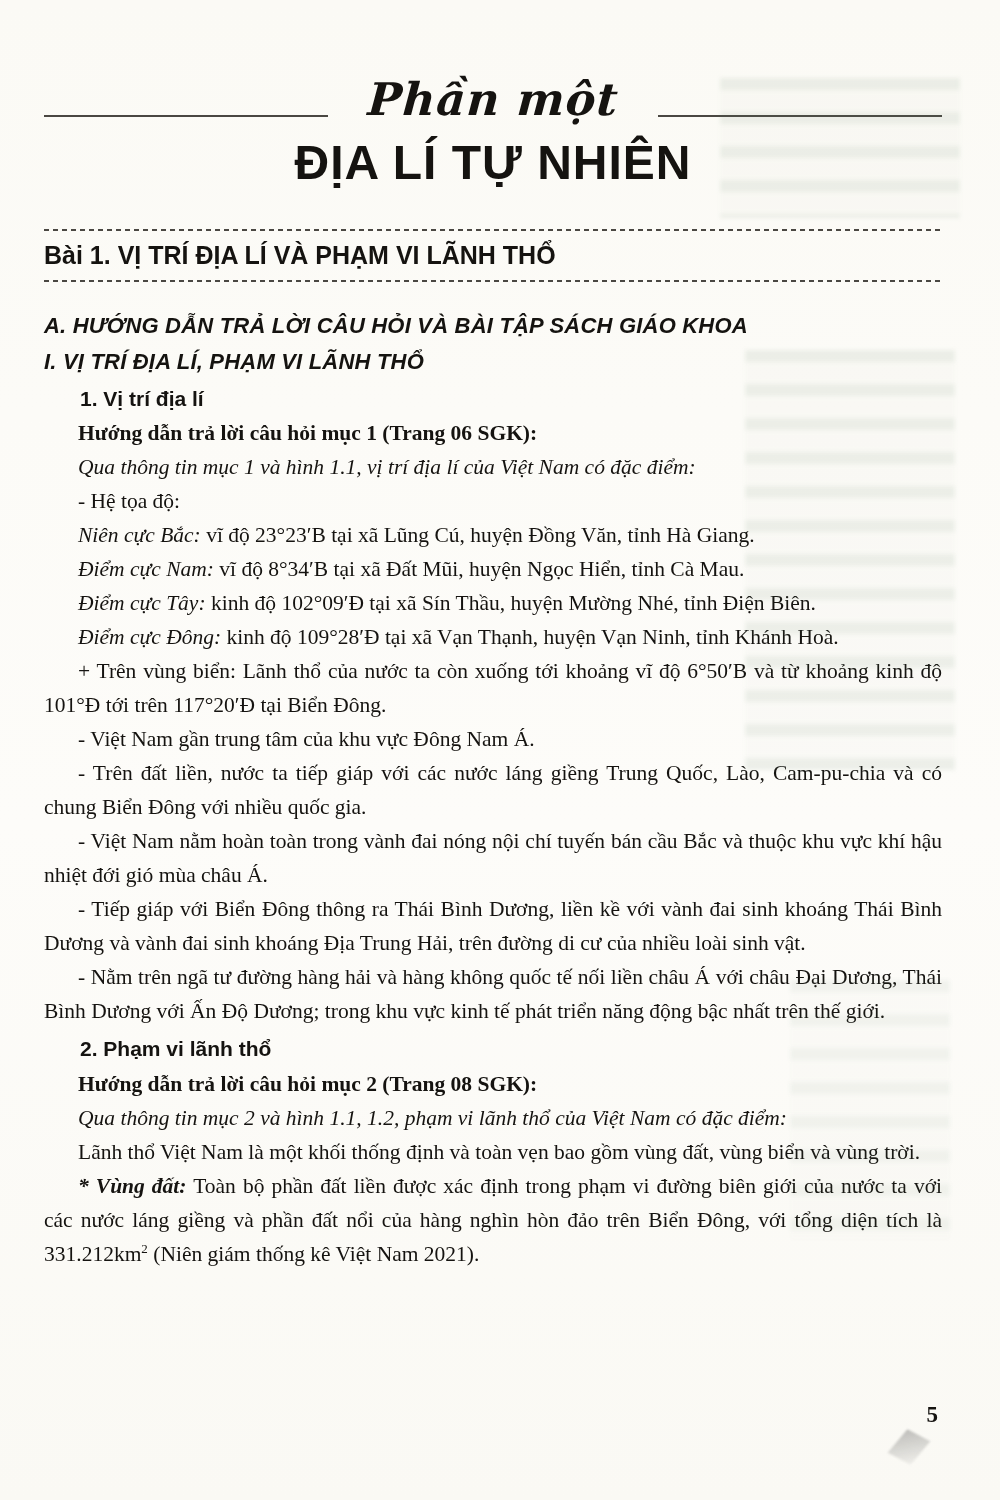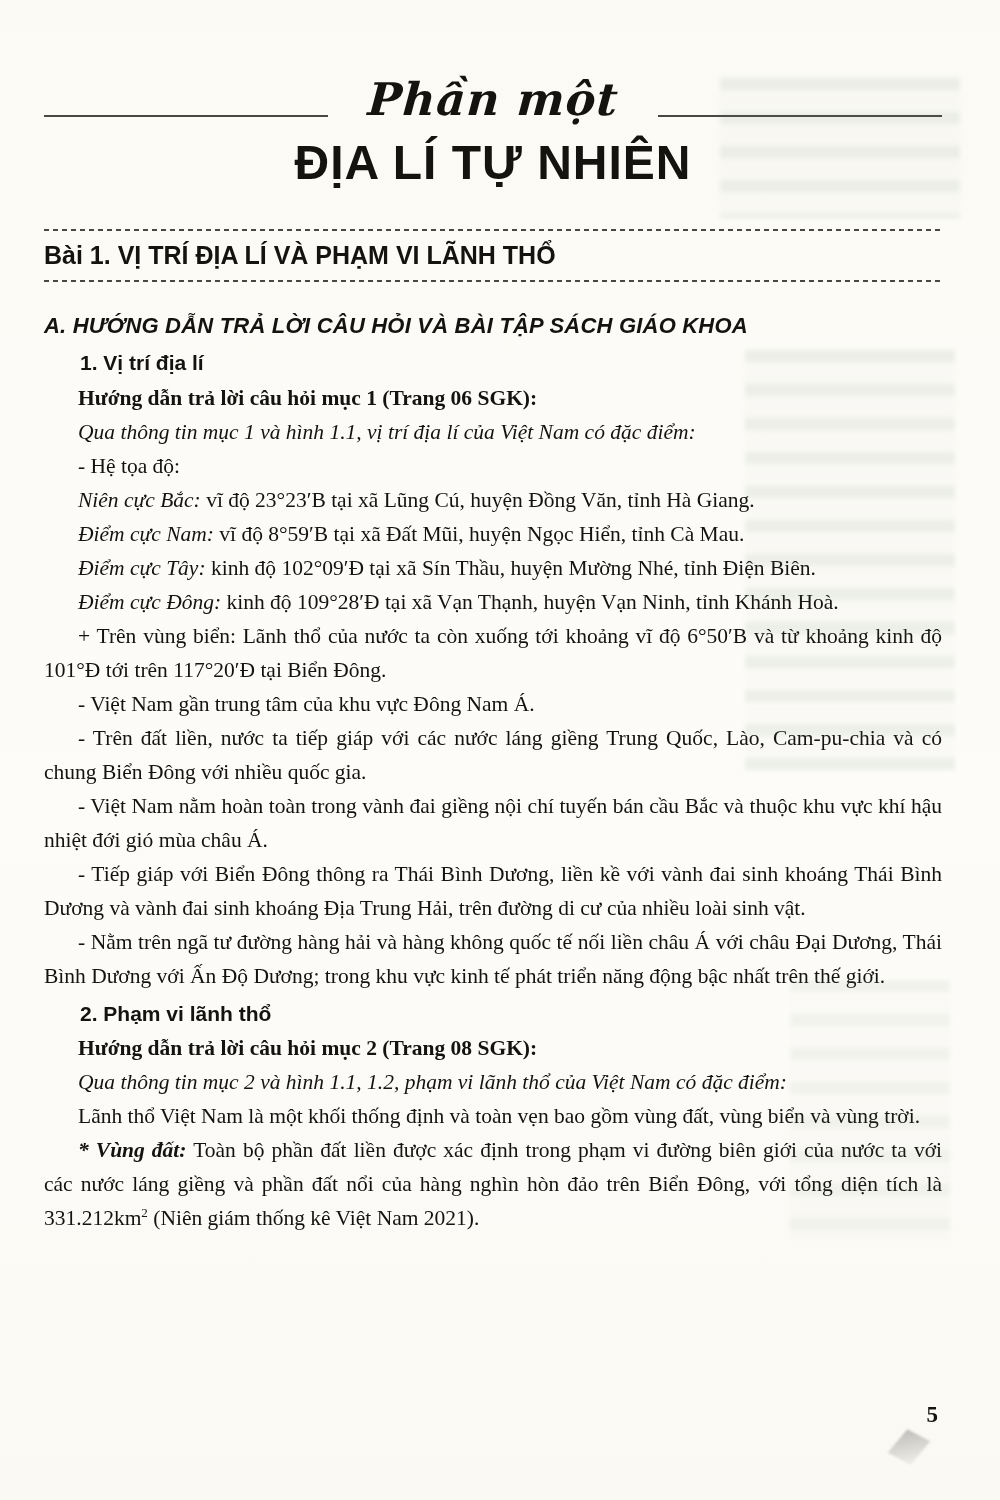--- a/index.html
+++ b/index.html
@@ -130,34 +130,35 @@
 
   <h1 class="part-title">ĐỊA LÍ TỰ NHIÊN</h1>
 
   <div class="lesson-banner">
     <div class="dash"></div>
     <h2>Bài 1. VỊ TRÍ ĐỊA LÍ VÀ PHẠM VI LÃNH THỔ</h2>
     <div class="dash"></div>
   </div>
 
   <div class="sec-heading">A. HƯỚNG DẪN TRẢ LỜI CÂU HỎI VÀ BÀI TẬP SÁCH GIÁO KHOA</div>
+  <div class="sec-heading" style="margin-top:4px;">I. VỊ TRÍ ĐỊA LÍ, PHẠM VI LÃNH THỔ</div>
   <div class="sub-heading">1. Vị trí địa lí</div>
 
   <div class="body-text">
     <p class="bold">Hướng dẫn trả lời câu hỏi mục 1 (Trang 06 SGK):</p>
     <p class="italic">Qua thông tin mục 1 và hình 1.1, vị trí địa lí của Việt Nam có đặc điểm:</p>
     <p>- Hệ tọa độ:</p>
     <p><span class="lead-i">Niên cực Bắc:</span><span> vĩ độ 23°23′B tại xã Lũng Cú, huyện Đồng Văn, tỉnh Hà Giang.</span></p>
-    <p><span class="lead-i">Điểm cực Nam:</span><span> vĩ độ 8°59′B tại xã Đất Mũi, huyện Ngọc Hiển, tỉnh Cà Mau.</span></p>
+    <p><span class="lead-i">Điểm cực Nam:</span><span> vĩ độ 8°34′B tại xã Đất Mũi, huyện Ngọc Hiển, tỉnh Cà Mau.</span></p>
     <p><span class="lead-i">Điểm cực Tây:</span><span> kinh độ 102°09′Đ tại xã Sín Thầu, huyện Mường Nhé, tỉnh Điện Biên.</span></p>
     <p><span class="lead-i">Điểm cực Đông:</span><span> kinh độ 109°28′Đ tại xã Vạn Thạnh, huyện Vạn Ninh, tỉnh Khánh Hoà.</span></p>
     <p>+ Trên vùng biển: Lãnh thổ của nước ta còn xuống tới khoảng vĩ độ 6°50′B và từ khoảng kinh độ 101°Đ tới trên 117°20′Đ tại Biển Đông.</p>
     <p>- Việt Nam gần trung tâm của khu vực Đông Nam Á.</p>
     <p>- Trên đất liền, nước ta tiếp giáp với các nước láng giềng Trung Quốc, Lào, Cam-pu-chia và có chung Biển Đông với nhiều quốc gia.</p>
-    <p>- Việt Nam nằm hoàn toàn trong vành đai giềng nội chí tuyến bán cầu Bắc và thuộc khu vực khí hậu nhiệt đới gió mùa châu Á.</p>
+    <p>- Việt Nam nằm hoàn toàn trong vành đai nóng nội chí tuyến bán cầu Bắc và thuộc khu vực khí hậu nhiệt đới gió mùa châu Á.</p>
     <p>- Tiếp giáp với Biển Đông thông ra Thái Bình Dương, liền kề với vành đai sinh khoáng Thái Bình Dương và vành đai sinh khoáng Địa Trung Hải, trên đường di cư của nhiều loài sinh vật.</p>
     <p>- Nằm trên ngã tư đường hàng hải và hàng không quốc tế nối liền châu Á với châu Đại Dương, Thái Bình Dương với Ấn Độ Dương; trong khu vực kinh tế phát triển năng động bậc nhất trên thế giới.</p>
   </div>
 
   <div class="sub-heading">2. Phạm vi lãnh thổ</div>
 
   <div class="body-text">
     <p class="bold">Hướng dẫn trả lời câu hỏi mục 2 (Trang 08 SGK):</p>
     <p class="italic">Qua thông tin mục 2 và hình 1.1, 1.2, phạm vi lãnh thổ của Việt Nam có đặc điểm:</p>
     <p>Lãnh thổ Việt Nam là một khối thống định và toàn vẹn bao gồm vùng đất, vùng biển và vùng trời.</p>

